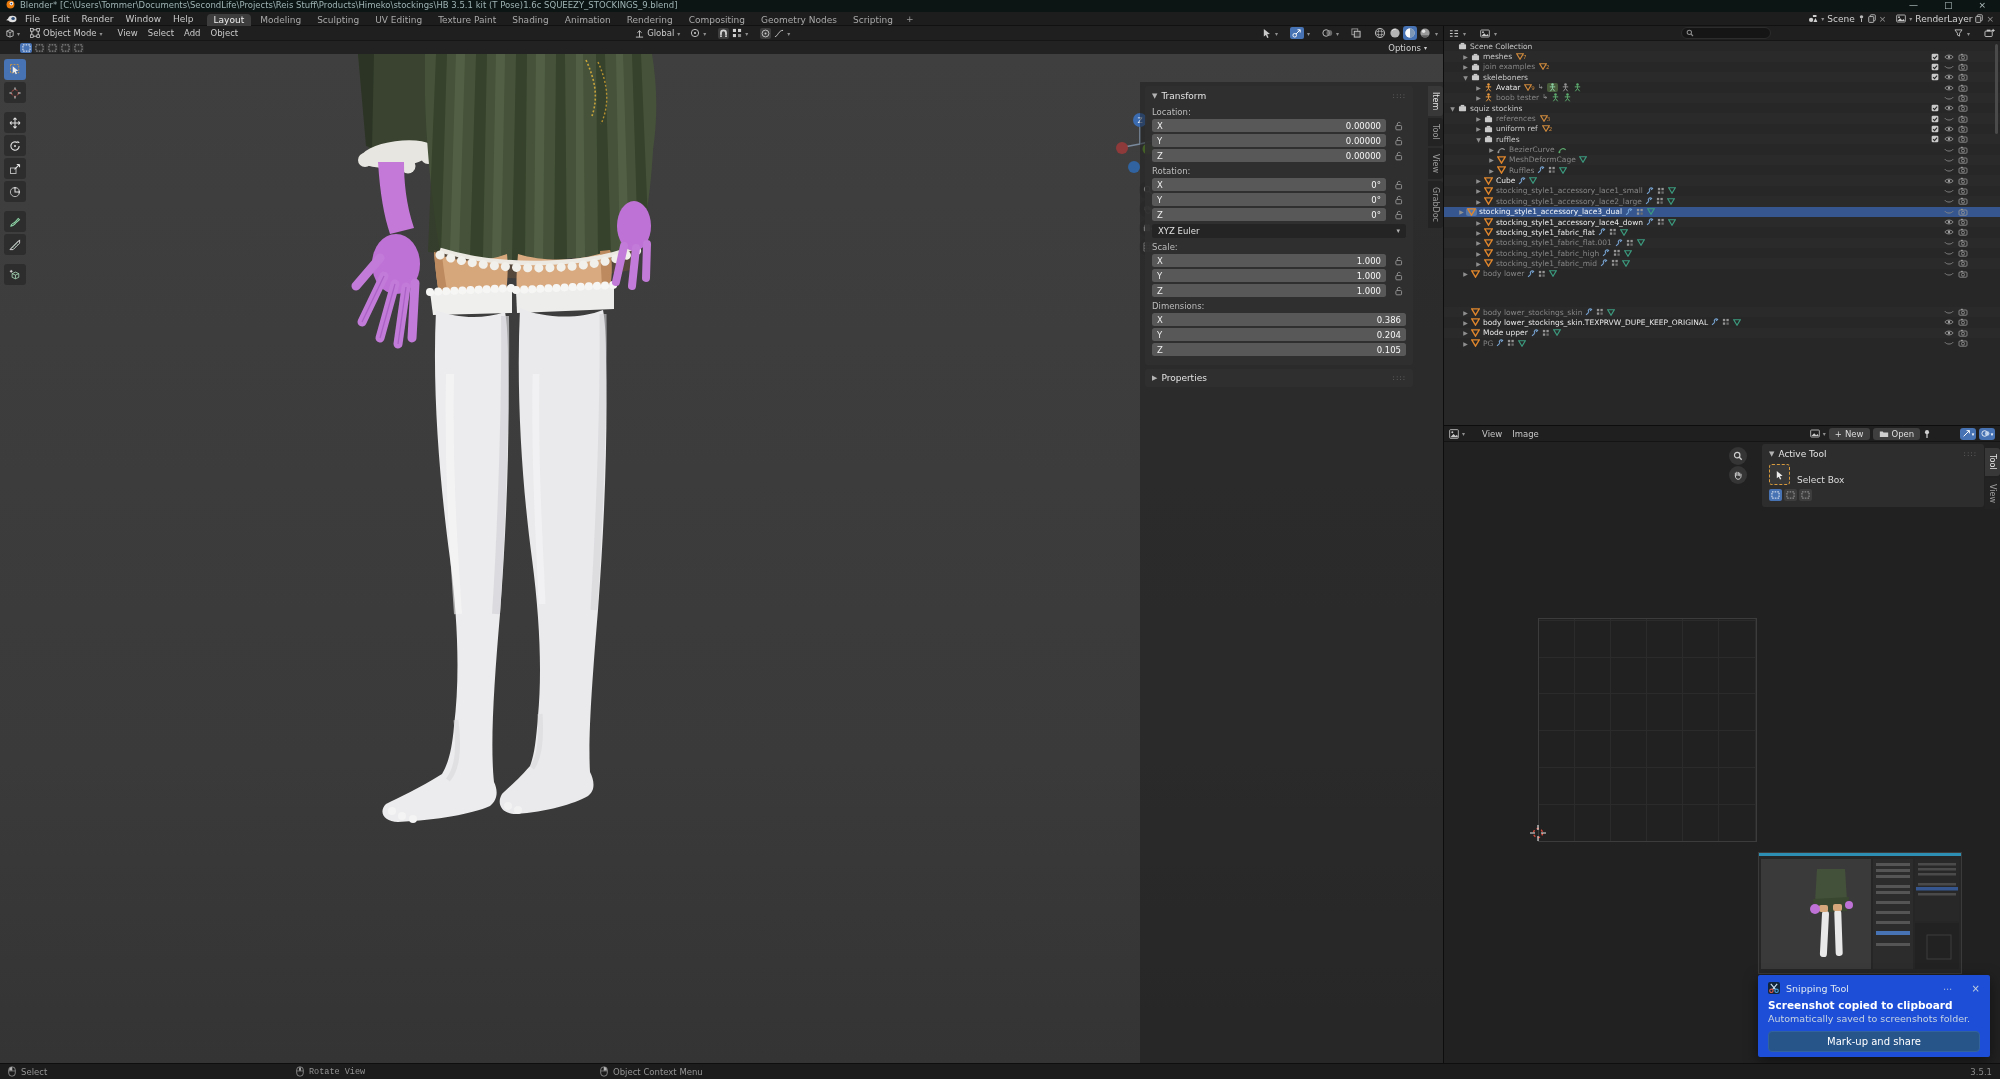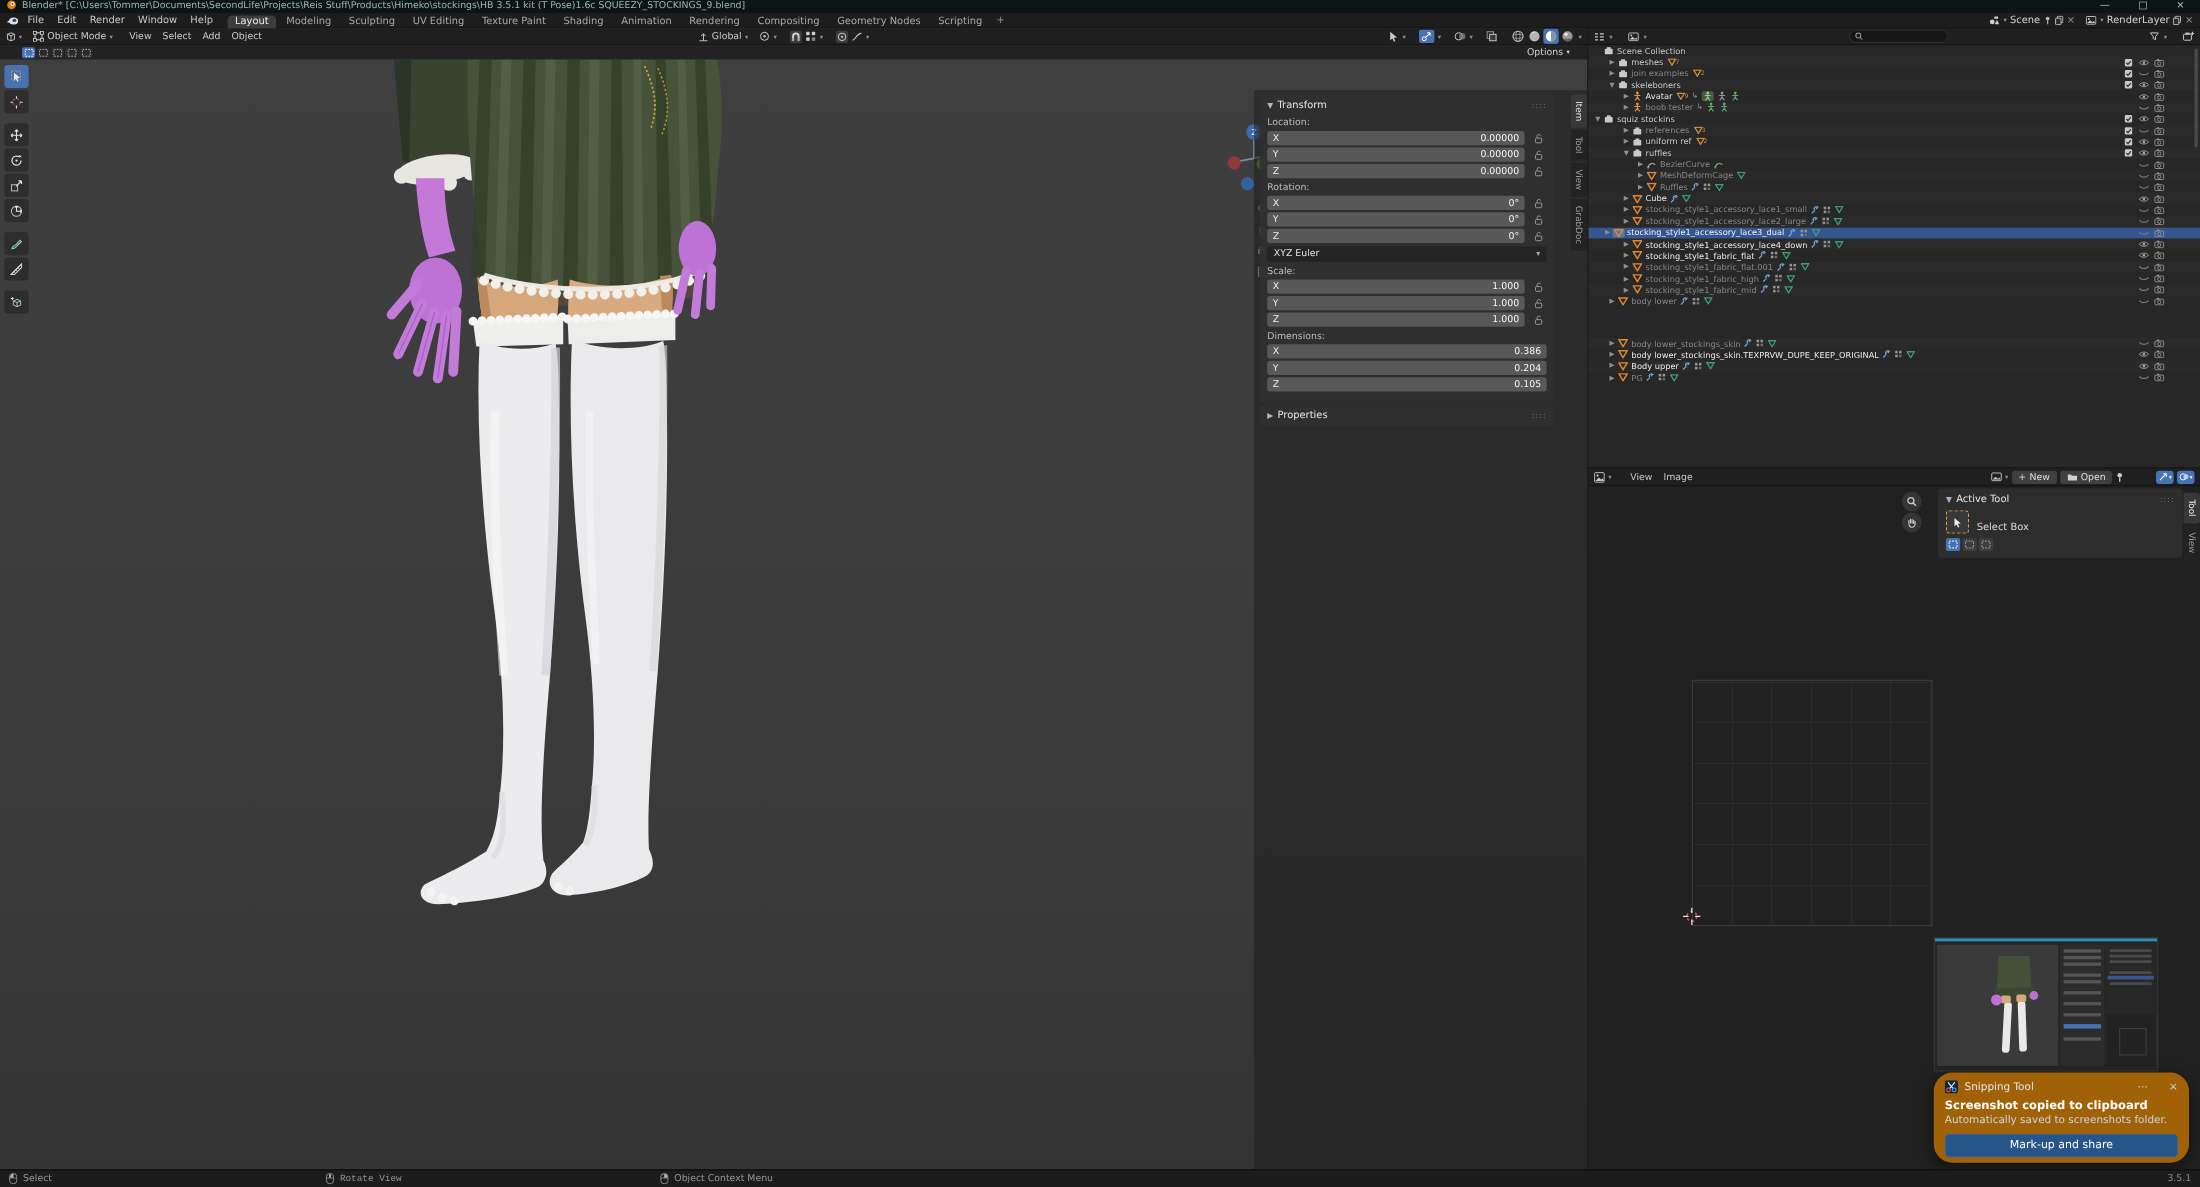--- a/index.html
+++ b/index.html
@@ -101,21 +101,21 @@
   #cursor2d{position:absolute;left:86px;top:399px}
   #atool{position:absolute;left:318px;top:18px;width:222px;background:rgba(46,46,46,.95);border-radius:3px;padding:3px 7px 6px;box-sizing:border-box}
   #atool-toolrow{display:flex;align-items:flex-end;gap:7px;margin:3px 0 4px}
   #atool-toolicon{width:19px;height:19px;border:1px dashed #d79a3c;border-radius:3px;display:flex;align-items:center;justify-content:center;background:#383838}
   #atool-modes{display:flex;gap:2px}
   .amode{width:13px;height:12px;border-radius:2px;background:#3d3d3d;display:flex;align-items:center;justify-content:center}
   .amode.active{background:#4772b3}
   #img-vtabs{position:absolute;right:0;top:22px;width:15px;display:flex;flex-direction:column;gap:2px}
   
   #thumb{position:absolute;left:1758px;top:852px;width:204px;height:122px;background:#262626;border:1px solid #3a3a3a;box-sizing:border-box}
-  #toast{position:absolute;left:1758px;top:975px;width:232px;height:82px;background:#a16207;border-radius:17px;
+  #toast{position:absolute;left:1758px;top:975px;width:232px;height:82px;background:#1d4ed8;border-radius:2px;
     box-shadow:0 4px 14px rgba(0,0,0,.5);padding:7px 10px;box-sizing:border-box;color:#e8eef4}
   #toast-head{display:flex;align-items:center;gap:6px;font-size:9.5px;color:#dfe8f0}
   #toast-head .tmenu{margin-left:auto;color:#c3d0dc;letter-spacing:1px}
   #toast-head .tclose{margin-left:12px;color:#c3d0dc;font-size:10px}
   #toast-title{font-size:10.5px;font-weight:bold;color:#ffffff;margin-top:5px}
   #toast-sub{font-size:9.5px;color:#c7d4e0;margin-top:2px}
   #toast-btn{margin-top:7px;height:19px;background:#27558a;border:1px solid #33639c;border-radius:4px;display:flex;
     align-items:center;justify-content:center;font-size:10px;color:#fff}
   
   #statusbar{position:absolute;left:0;top:1063px;width:2000px;height:16px;background:#1c1c1c;border-top:1px solid #0e0e0e;
@@ -1691,21 +1691,21 @@
             </svg>
           </span>
         </div>
         <div class="out-row" style="padding-left: 17px;">
           <span class="o-arrow">▶</span>
           <span class="o-icon">
             <svg width="9" height="8" viewBox="0 0 10 9">
               <path d="M5 8 L0.8 1 h8.4 Z" fill="none" stroke="#e0862c" stroke-width="1.5"></path>
             </svg>
           </span>
-          <span class="o-label white">Body upper</span>
+          <span class="o-label white">Mode upper</span>
           <span class="o-mod">
             <svg width="8" height="8" viewBox="0 0 9 9">
               <path d="M1.2 7.8 L4.4 4.6 M4.4 4.6 a2.1 2.1 0 1 1 3 -3 l-1.7 1.7" stroke="#7aa8d8" stroke-width="1.3" fill="none"></path>
             </svg>
           </span>
           <span class="o-mod">
             <svg width="8" height="8" viewBox="0 0 9 9">
               <rect x="1" y="1" width="2.6" height="2.6" fill="#9a9a9a"></rect>
               <rect x="5" y="1" width="2.6" height="2.6" fill="#9a9a9a"></rect>
               <rect x="1" y="5" width="2.6" height="2.6" fill="#9a9a9a"></rect>

